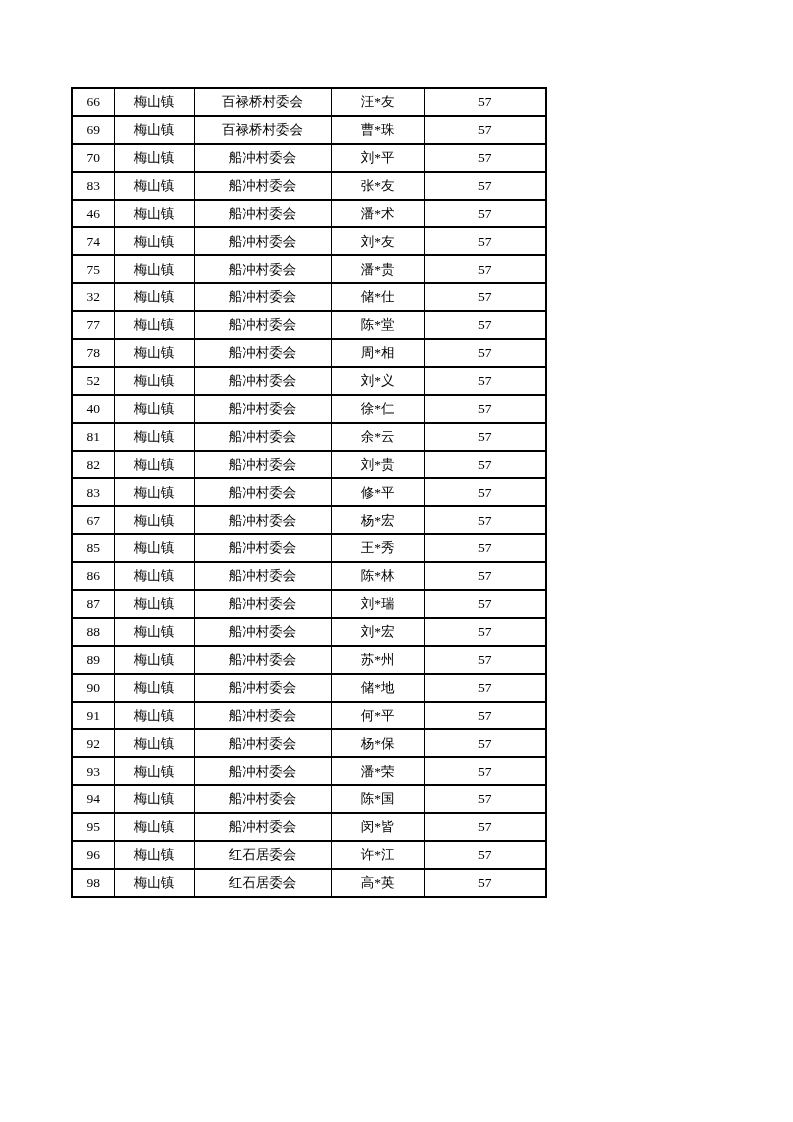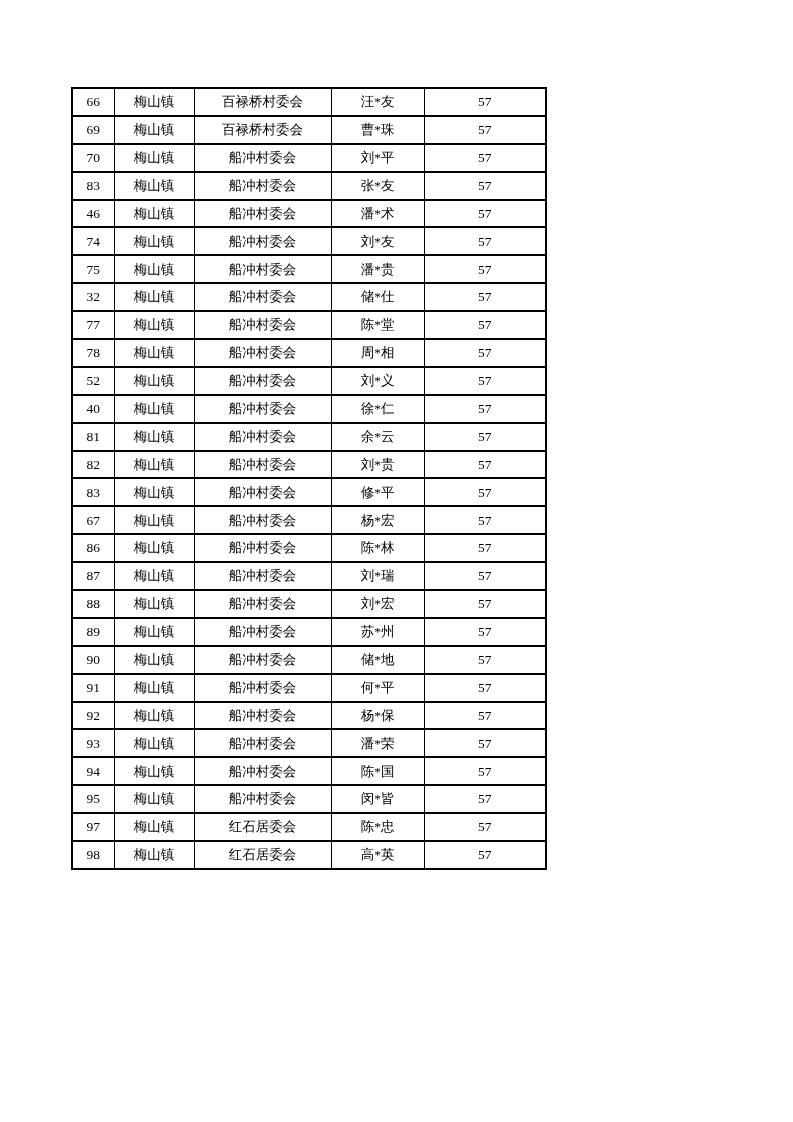--- a/index.html
+++ b/index.html
@@ -164,20 +164,27 @@
           <td>57</td>
         </tr>
         <tr>
           <td>67</td>
           <td>梅山镇</td>
           <td>船冲村委会</td>
           <td>杨*宏</td>
           <td>57</td>
         </tr>
         <tr>
+          <td>85</td>
+          <td>梅山镇</td>
+          <td>船冲村委会</td>
+          <td>王*秀</td>
+          <td>57</td>
+        </tr>
+        <tr>
           <td>86</td>
           <td>梅山镇</td>
           <td>船冲村委会</td>
           <td>陈*林</td>
           <td>57</td>
         </tr>
         <tr>
           <td>87</td>
           <td>梅山镇</td>
           <td>船冲村委会</td>
@@ -234,24 +241,24 @@
           <td>57</td>
         </tr>
         <tr>
           <td>95</td>
           <td>梅山镇</td>
           <td>船冲村委会</td>
           <td>闵*皆</td>
           <td>57</td>
         </tr>
         <tr>
-          <td>97</td>
+          <td>96</td>
           <td>梅山镇</td>
           <td>红石居委会</td>
-          <td>陈*忠</td>
+          <td>许*江</td>
           <td>57</td>
         </tr>
         <tr>
           <td>98</td>
           <td>梅山镇</td>
           <td>红石居委会</td>
           <td>高*英</td>
           <td>57</td>
         </tr>
       </tbody>

